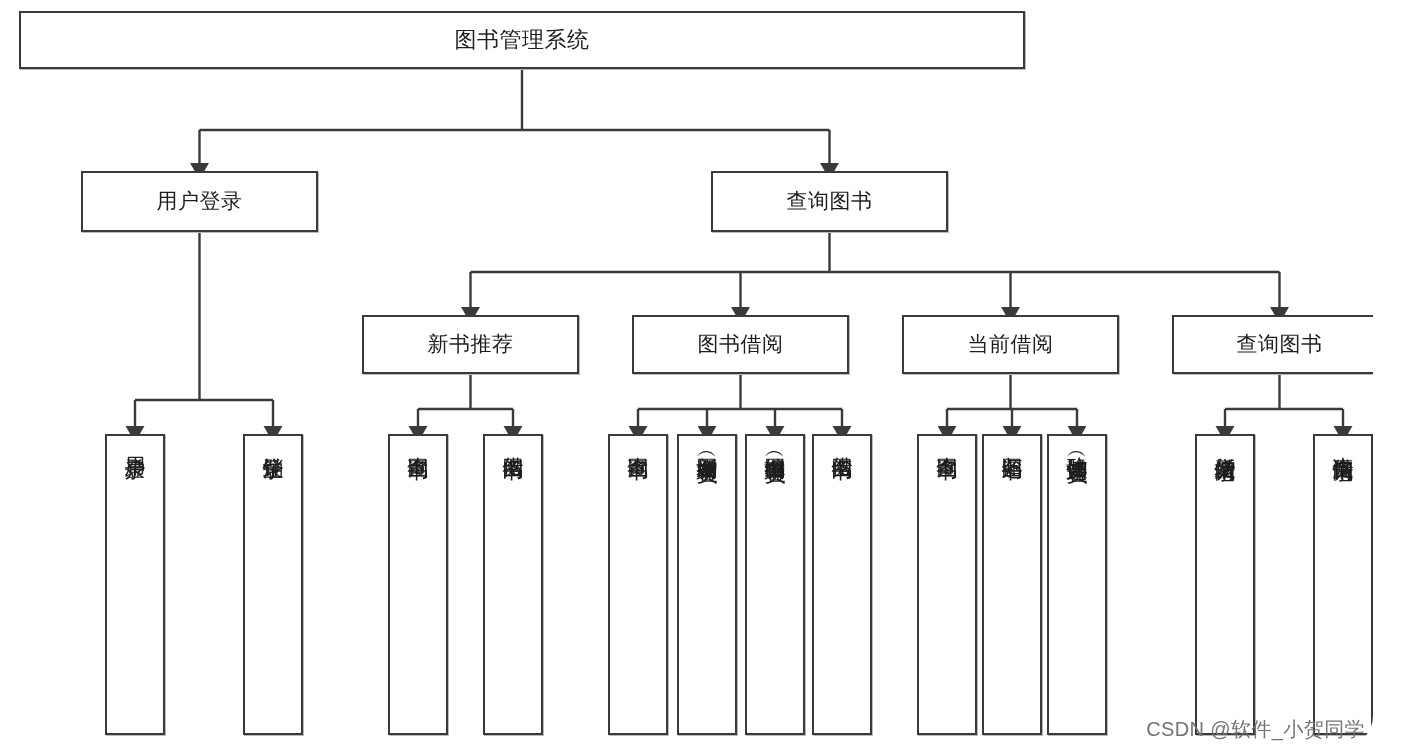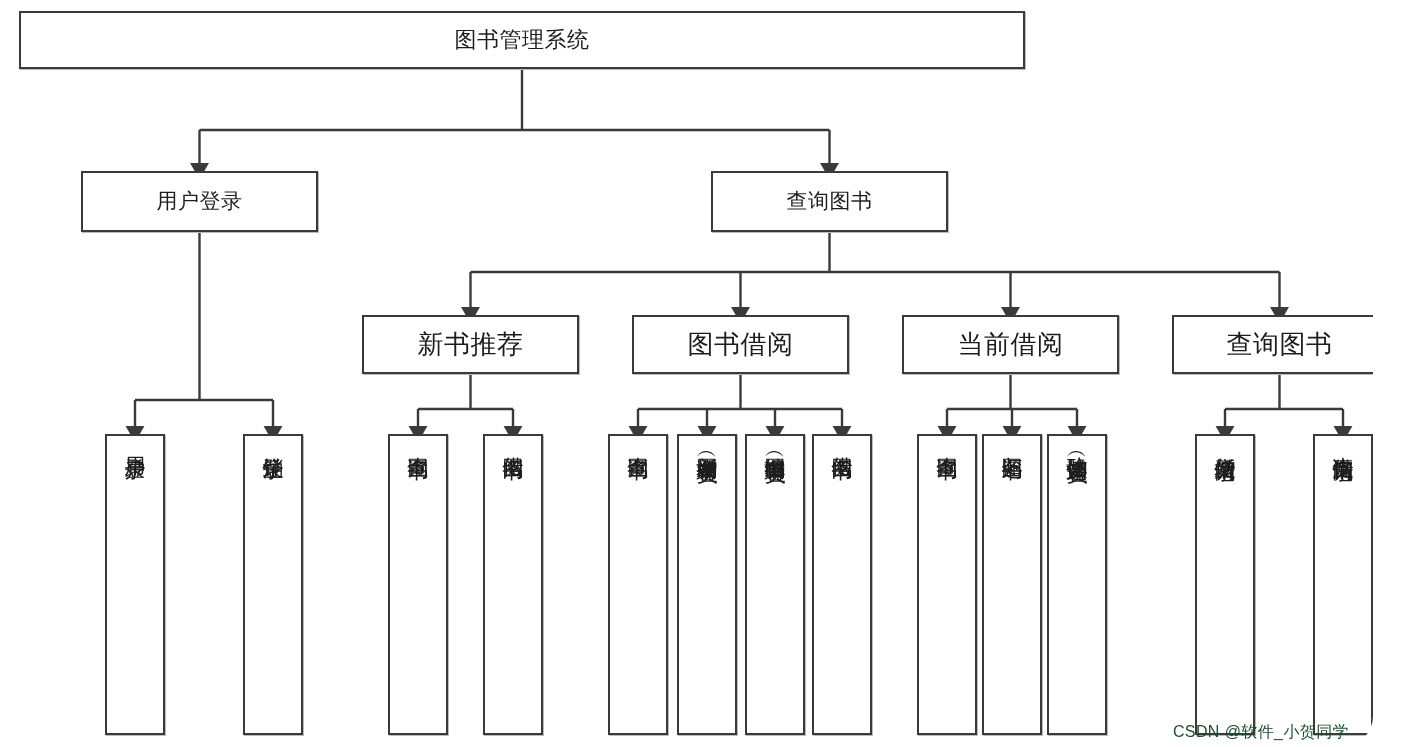--- a/index.html
+++ b/index.html
@@ -39,41 +39,41 @@
     color: #1d1d1d;
   }
   .node .label {
     display: block;
     text-align: center;
     line-height: 1.18;
     letter-spacing: 0.5px;
   }
   .node.root .label { font-size: 22px; }
   .node.lvl2 .label { font-size: 21px; }
-  .node.lvl3 .label { font-size: 26px; text-align: center; }
+  .node.lvl3 .label { font-size: 21px; text-align: center; }
 
   .node.leaf {
     align-items: flex-start;
     justify-content: center;
     padding-top: 4px;
   }
   .node.leaf .label {
     writing-mode: vertical-rl;
     text-orientation: upright;
     font-size: 21px;
     line-height: 1.24;
     letter-spacing: 1px;
     white-space: nowrap;
   }
   #watermark {
     position: absolute;
-    right: 24px;
+    right: 8px;
     bottom: 4px;
-    font-size: 16px;
-    color: #14532d;
+    font-size: 20px;
+    color: #737373;
     white-space: nowrap;
     letter-spacing: 0.4px;
   }
 </style>
 </head>
 <body>
 
 <div id="canvas">
 
   <svg id="edges" viewBox="0 0 1405 747" width="1405" height="747" aria-hidden="true">

